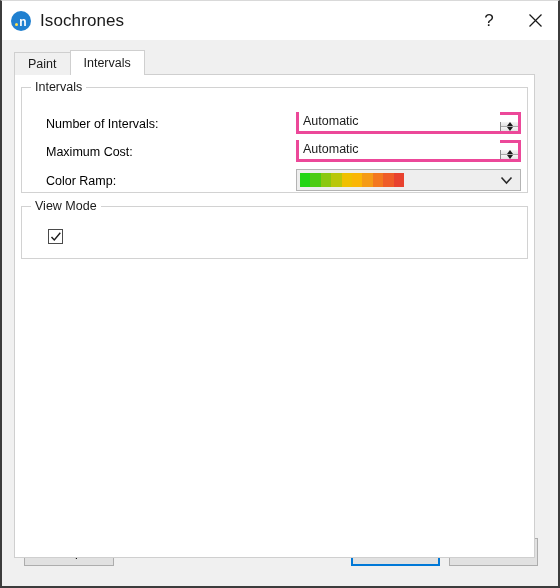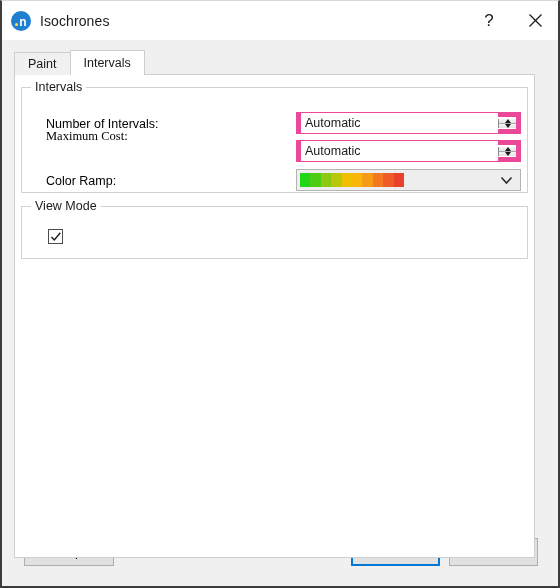--- a/index.html
+++ b/index.html
@@ -68,21 +68,21 @@
     color: #ffffff;
     font-size: 12px;
     font-weight: bold;
     line-height: 22px;
     text-align: center;
     padding-left: 4px;
     box-sizing: border-box;
     font-family: "Liberation Sans", sans-serif;
   }
   .title-text {
-    font-size: 14px;
+    font-size: 17px;
     color: #1a1a1a;
     letter-spacing: 0.1px;
   }
   .title-btns {
     position: absolute;
     right: 0; top: 0;
     height: 39px;
     display: flex;
     align-items: center;
   }
@@ -184,34 +184,34 @@
 
   
   .field-label {
     position: absolute;
     font-size: 12.5px;
     color: #000000;
     white-space: nowrap;
     left: 24px;
   }
   #lbl-num-intervals { top: 29px; }
-  #lbl-max-cost      { top: 41px; font-family: Liberation Serif, serif; }
+  #lbl-max-cost      { top: 57px; }
   #lbl-color-ramp    { top: 86px; }
 
   
   .spinbox {
     position: absolute;
     left: 274px;
     width: 225px;
     height: 22px;
     box-sizing: border-box;
     background: #ffffff;
-    border: 5px solid #ec4899;
-    display: flex;
-    align-items: center;
+    border: 3px solid #ec4899;
+    display: flex;
+    align-items: flex-end;
   }
   #spin-num-intervals { top: 24px; }
   #spin-max-cost      { top: 52px; }
   .spinbox .sb-value {
     flex: 1 1 auto;
     line-height: 20px;
     padding-left: 4px;
     font-size: 12.5px;
     color: #1a1a1a;
     background: #ffffff;

